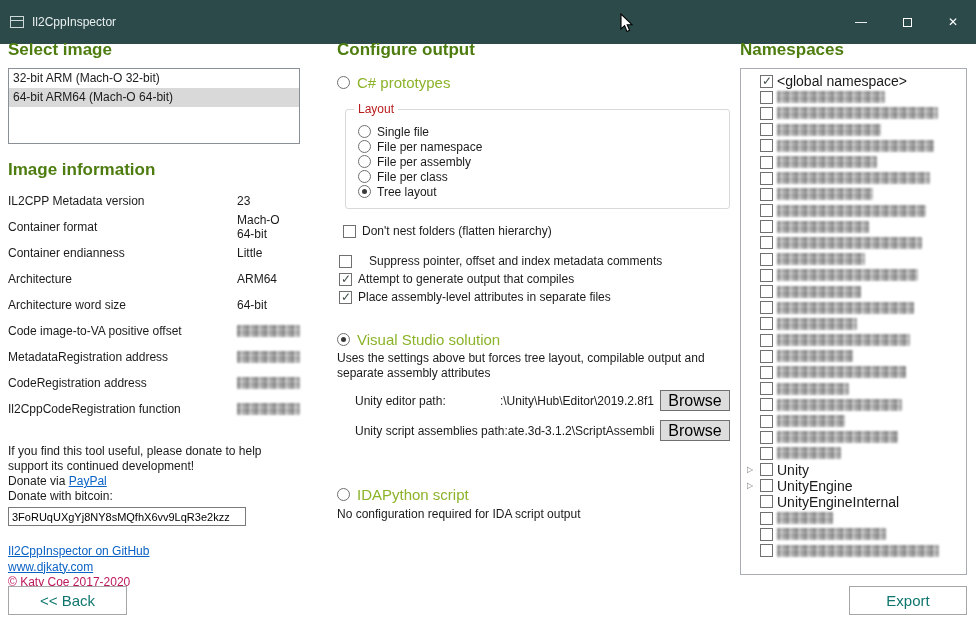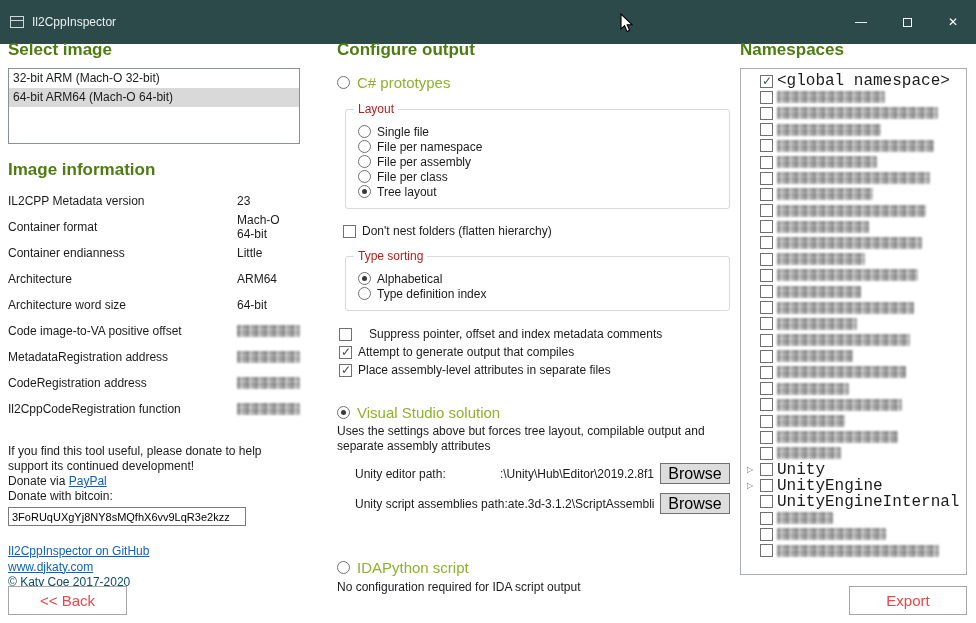--- a/index.html
+++ b/index.html
@@ -20,38 +20,38 @@
   .link{color:#0b62c5;text-decoration:underline;cursor:pointer;}
   .radio{width:13px;height:13px;border:1px solid #707070;border-radius:50%;background:#fff;position:relative;flex:none;}
   .radio.sel::after{content:"";position:absolute;left:3px;top:3px;width:5px;height:5px;border-radius:50%;background:#3a3a3a;}
   .cb{width:13px;height:13px;border:1px solid #707070;background:#fff;position:relative;flex:none;}
   .cb.checked::after{content:"\2713";position:absolute;left:1px;top:-2px;font-size:12px;color:#44514f;}
   .redact{display:inline-block;height:12px;vertical-align:middle;border-radius:1px;
     background-image:
       repeating-linear-gradient(90deg, rgba(118,118,118,.6) 0 3px, rgba(196,196,196,.6) 3px 6px, rgba(152,152,152,.6) 6px 9px),
       repeating-linear-gradient(0deg, #cfcfcf 0 3px, #a6a6a6 3px 6px);
     filter:blur(1px);}
-  .big-btn{position:absolute;height:29px;background:#fff;border:1px solid #a6a6a6;color:#ef4444;font-size:15px;display:flex;align-items:center;justify-content:center;cursor:pointer;}
+  .big-btn{position:absolute;height:29px;background:#fff;border:1px solid #a6a6a6;color:#0f766e;font-size:15px;display:flex;align-items:center;justify-content:center;cursor:pointer;}
 
   
   .left-col{position:absolute;left:8px;top:40px;width:292px;}
   .listbox{border:1px solid #8b8f98;height:76px;margin-top:8px;background:#fff;overflow:hidden;}
   .lb-item{height:19px;line-height:19px;padding-left:4px;font-size:12px;cursor:default;}
   .lb-item.selected{background:#d9d9d9;}
   .info-head{margin-top:16px;}
   .info-table{margin-top:8px;}
   .info-row{display:flex;height:26px;align-items:center;}
   .info-label{width:229px;font-size:12px;flex:none;}
   .info-value{font-size:12px;}
   .redact.val{width:78px;}
   .donate-text{margin-top:22px;font-size:12px;line-height:15px;width:282px;}
   .donate-line{font-size:12px;line-height:15px;}
   .btc-input{width:238px;height:19px;border:1px solid #7a7a7a;font-size:11px;padding:0 3px;margin-top:3px;font-family:"Liberation Sans",sans-serif;display:block;}
   .links-block{margin-top:18px;font-size:12px;line-height:15.5px;}
-  .copyright{color:#0c4a6e;}
+  .copyright{color:#be185d;}
   .back-btn{left:8px;top:586px;width:119px;}
 
   
   .mid-col{position:absolute;left:337px;top:40px;width:393px;}
   .opt-row{display:flex;align-items:center;gap:7px;margin-top:12px;cursor:pointer;}
   .opt-label{font-size:15px;color:#8cb32a;}
   .groupbox{border:1px solid #d9d9d9;border-radius:3px;margin-left:8px;position:relative;padding:14px 10px 9px 12px;background:#fff;}
   .gb-title{position:absolute;top:-8px;left:8px;background:#fff;padding:0 4px;color:#b91c1c;font-size:12px;}
   .gb-opt{display:flex;align-items:center;gap:6px;height:15px;font-size:12px;cursor:pointer;}
   .cb-row{display:flex;align-items:center;gap:6px;font-size:12px;cursor:pointer;}
@@ -60,21 +60,21 @@
   .path-label{font-size:12px;flex:none;}
   .path-value{flex:1;text-align:right;font-size:12px;margin-right:6px;white-space:nowrap;overflow:hidden;}
   .browse-btn{width:70px;height:21px;background:#ddd;border:1px solid #707070;font-size:16px;display:flex;align-items:center;justify-content:center;flex:none;cursor:pointer;}
   .ida-desc{font-size:12px;margin-top:4px;}
 
   
   .right-col{position:absolute;left:740px;top:40px;width:227px;}
   .ns-panel{border:1px solid #a9adb3;height:507px;margin-top:8px;padding:4px 0 0 3px;overflow:hidden;background:#fff;}
   .ns-row{display:flex;align-items:center;height:16.2px;gap:4px;cursor:default;}
   .expander{width:12px;flex:none;font-size:8px;color:#7a7a7a;text-align:center;line-height:16px;}
-  .ns-label{font-size:16px;white-space:nowrap;font-family:Liberation Mono, monospace;}
+  .ns-label{font-size:14px;white-space:nowrap;}
   .export-btn{left:849px;top:586px;width:118px;}
 
   .cursor{position:absolute;left:616px;top:12px;z-index:20;pointer-events:none;}
 </style>
 </head>
 <body>
 
 <div class="titlebar">
   <span class="app-icon"></span>
   <span class="title-text">Il2CppInspector</span>
@@ -184,31 +184,20 @@
       <span class="radio sel"></span>
       <span>Tree layout</span>
     </div>
   </div>
 
   <div class="cb-row" style="margin-top:15px;margin-left:6px;">
     <span class="cb"></span>
     <span>Don't nest folders (flatten hierarchy)</span>
   </div>
 
-  <div class="groupbox" style="margin-top:18px;">
-    <span class="gb-title">Type sorting</span>
-    <div class="gb-opt">
-      <span class="radio sel"></span>
-      <span>Alphabetical</span>
-    </div>
-    <div class="gb-opt">
-      <span class="radio"></span>
-      <span>Type definition index</span>
-    </div>
-  </div>
 
   <div class="cb-row" style="margin-top:16px;margin-left:2px;gap:17px;">
     <span class="cb"></span>
     <span>Suppress pointer, offset and index metadata comments</span>
   </div>
   <div class="cb-row" style="margin-top:4px;margin-left:2px;">
     <span class="cb checked"></span>
     <span>Attempt to generate output that compiles</span>
   </div>
   <div class="cb-row" style="margin-top:4px;margin-left:2px;">

